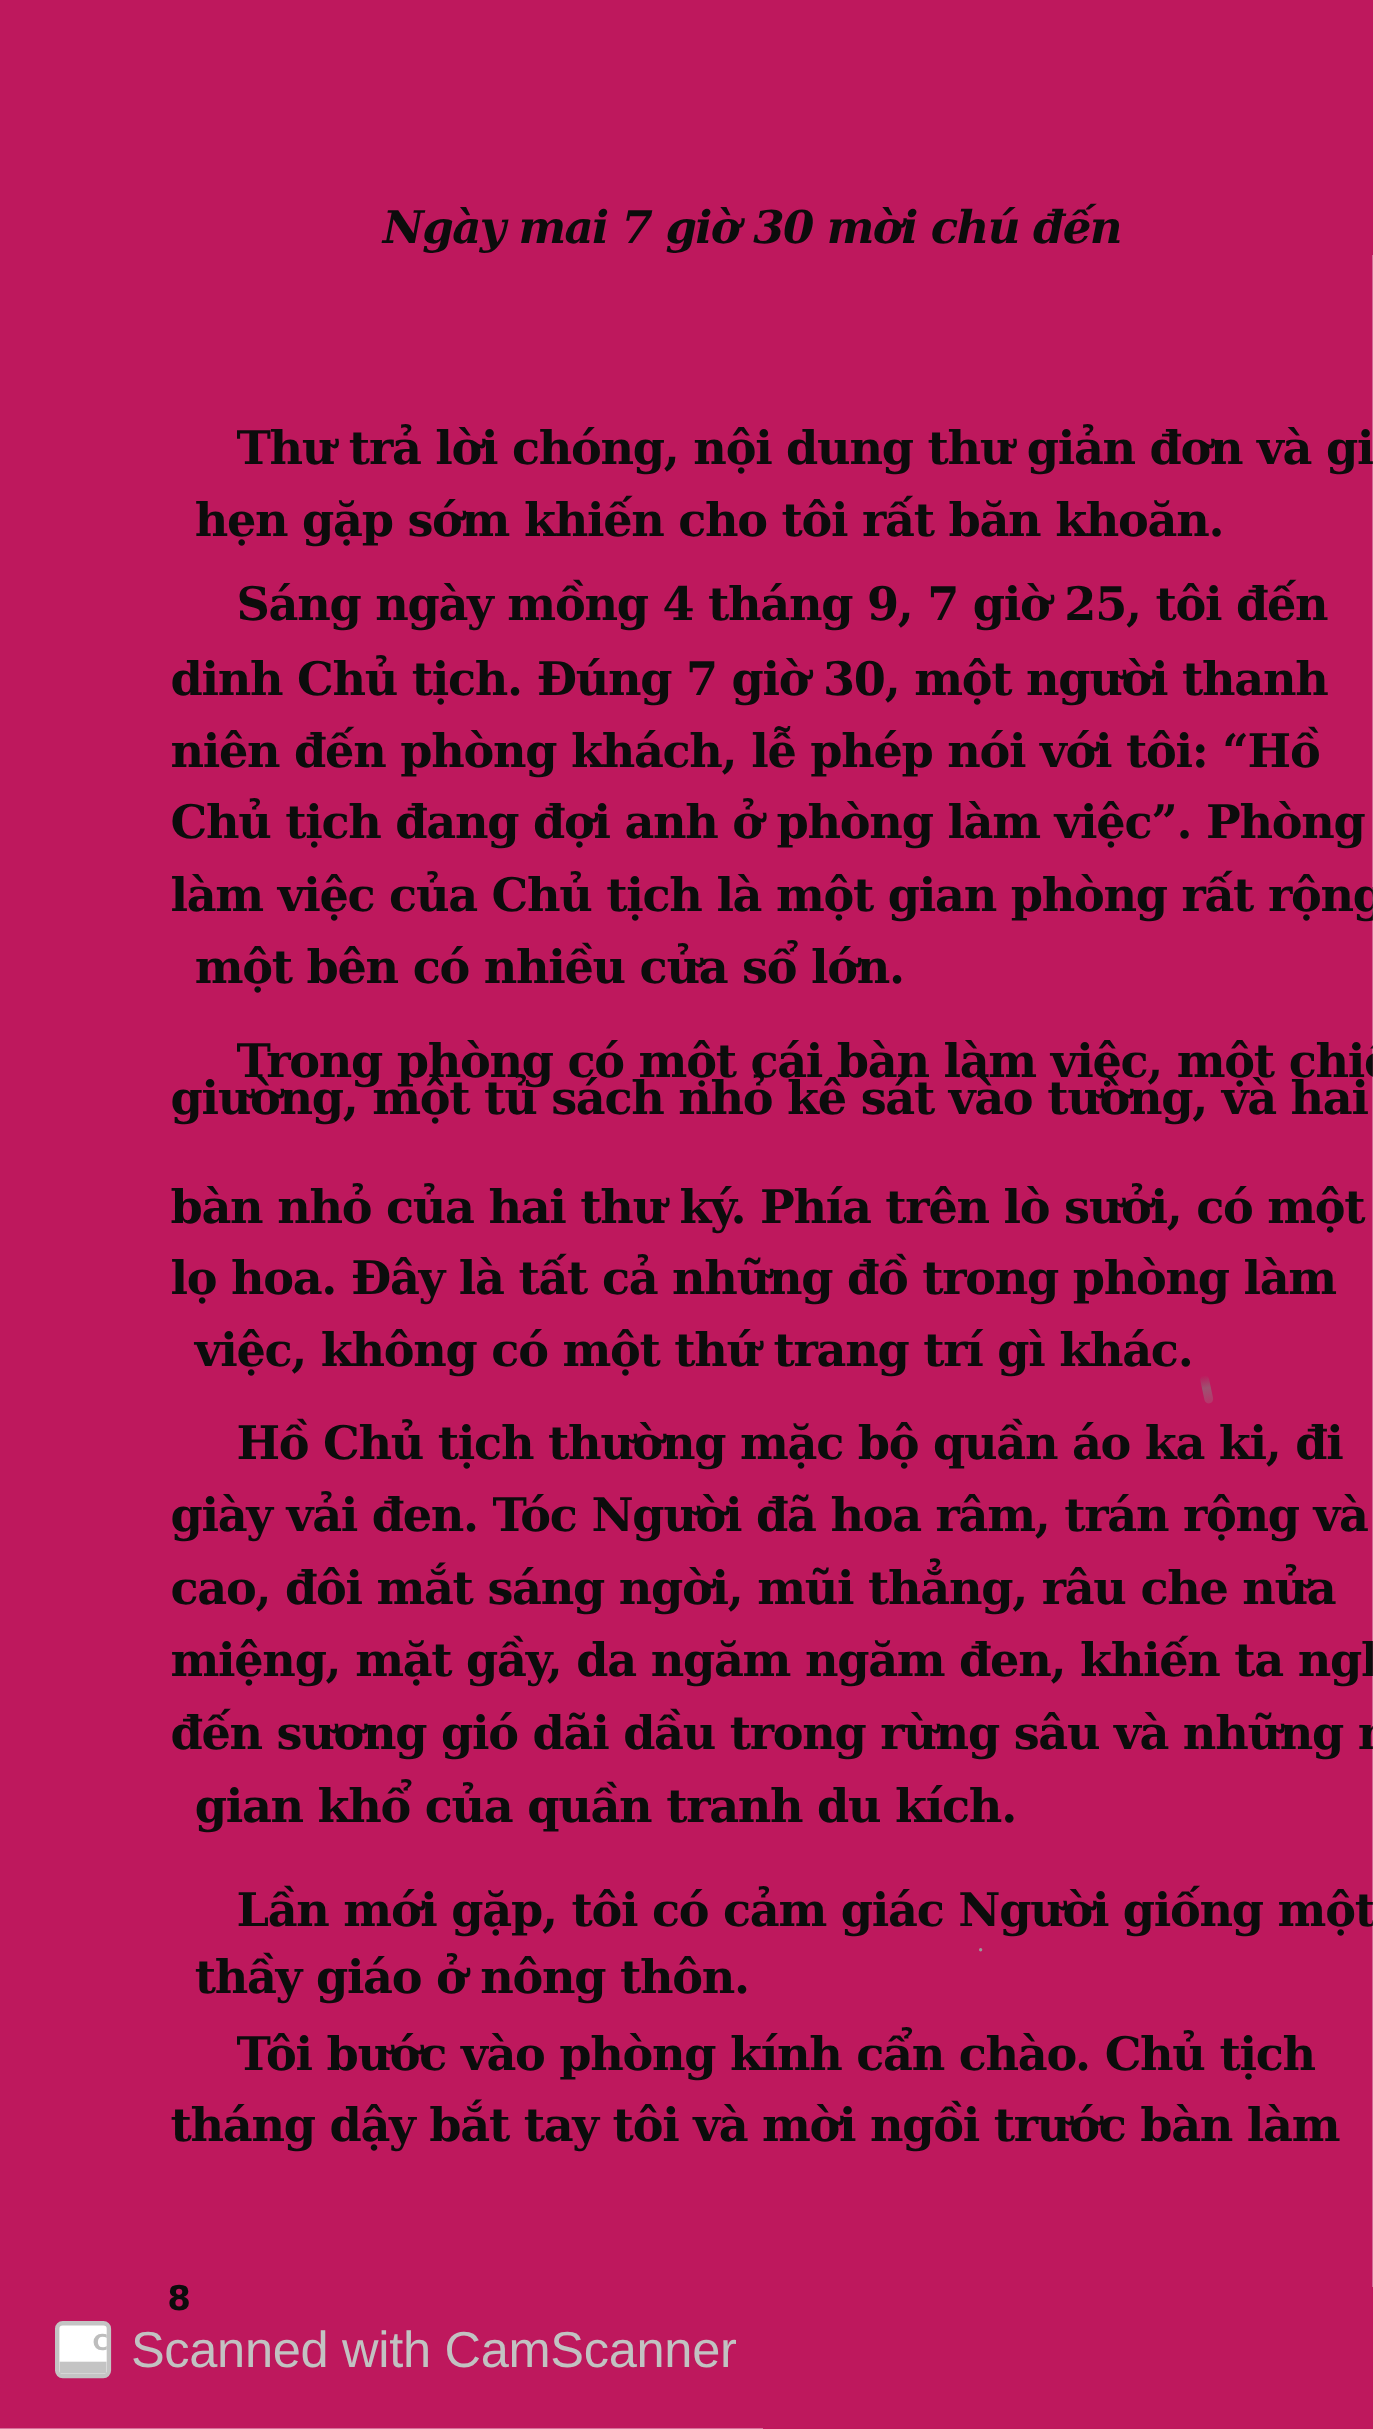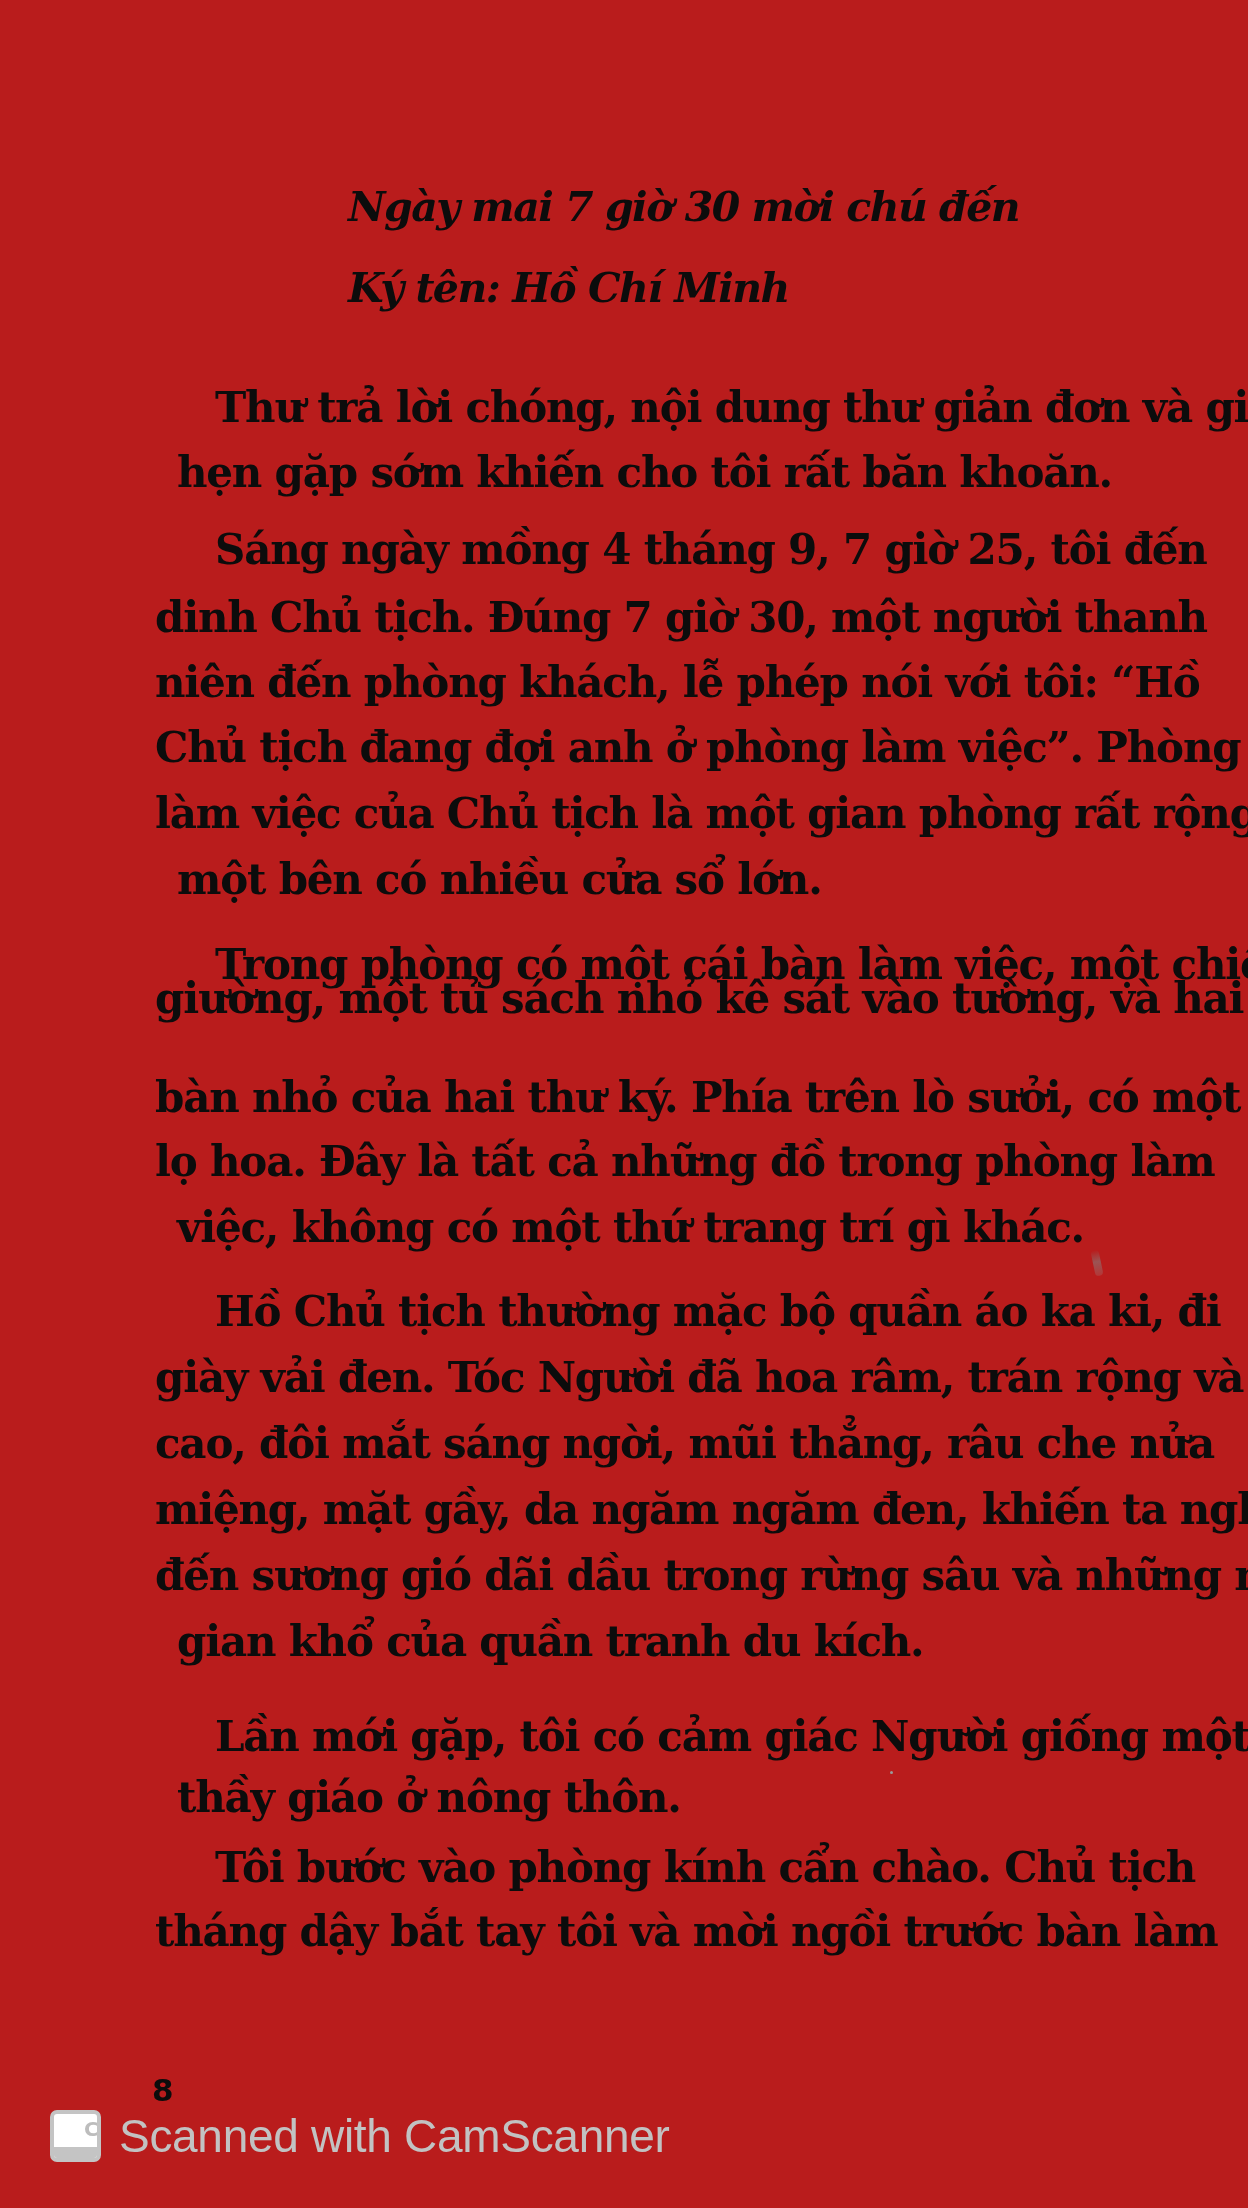--- a/index.html
+++ b/index.html
@@ -12,21 +12,21 @@
     height: 2208px;
     position: relative;
     overflow: hidden;
     font-family: "DejaVu Serif", "Liberation Serif", serif;
     color: #0c0c0c;
   }
   .page {
     position: absolute;
     left: 0; top: 0;
     width: 1248px; height: 2208px;
-    background: #b91c1c;
+    background: #be185d;
   }
   .italic-line {
     position: absolute;
     left: 348px;
     height: 66px;
     line-height: 66px;
     font-family: "DejaVu Serif", "Liberation Serif", serif;
     font-style: italic;
     font-weight: bold;
     font-size: 41px;
@@ -132,21 +132,20 @@
     letter-spacing: -0.3px;
     text-align: right;
   }
 </style>
 </head>
 <body>
 
 <div class="page">
 
   <div class="italic-line" style="top:174px">Ngày mai 7 giờ 30 mời chú đến</div>
-  <div class="italic-line" style="top:255px">Ký tên: Hồ Chí Minh</div>
 
   <div>
     <div class="line indent" style="top:375px">Thư trả lời chóng, nội dung thư giản đơn và giờ</div>
     <div class="line last" style="top:440px">hẹn gặp sớm khiến cho tôi rất băn khoăn.</div>
   </div>
 
   <div>
     <div class="line indent" style="top:517px">Sáng ngày mồng 4 tháng 9, 7 giờ 25, tôi đến</div>
     <div class="line" style="top:585px">dinh Chủ tịch. Đúng 7 giờ 30, một người thanh</div>
     <div class="line" style="top:650px">niên đến phòng khách, lễ phép nói với tôi: “Hồ</div>

